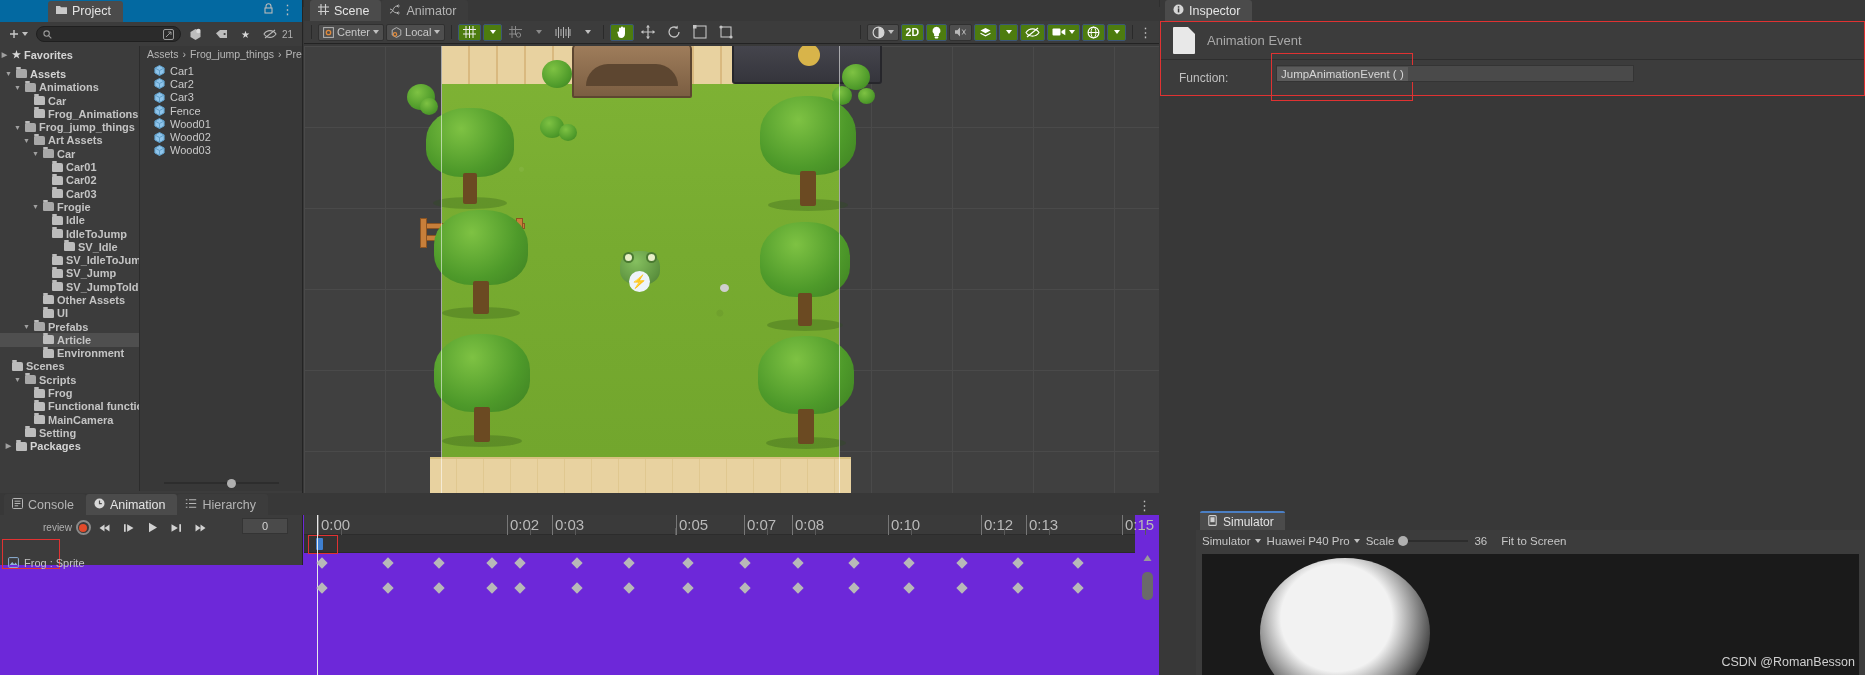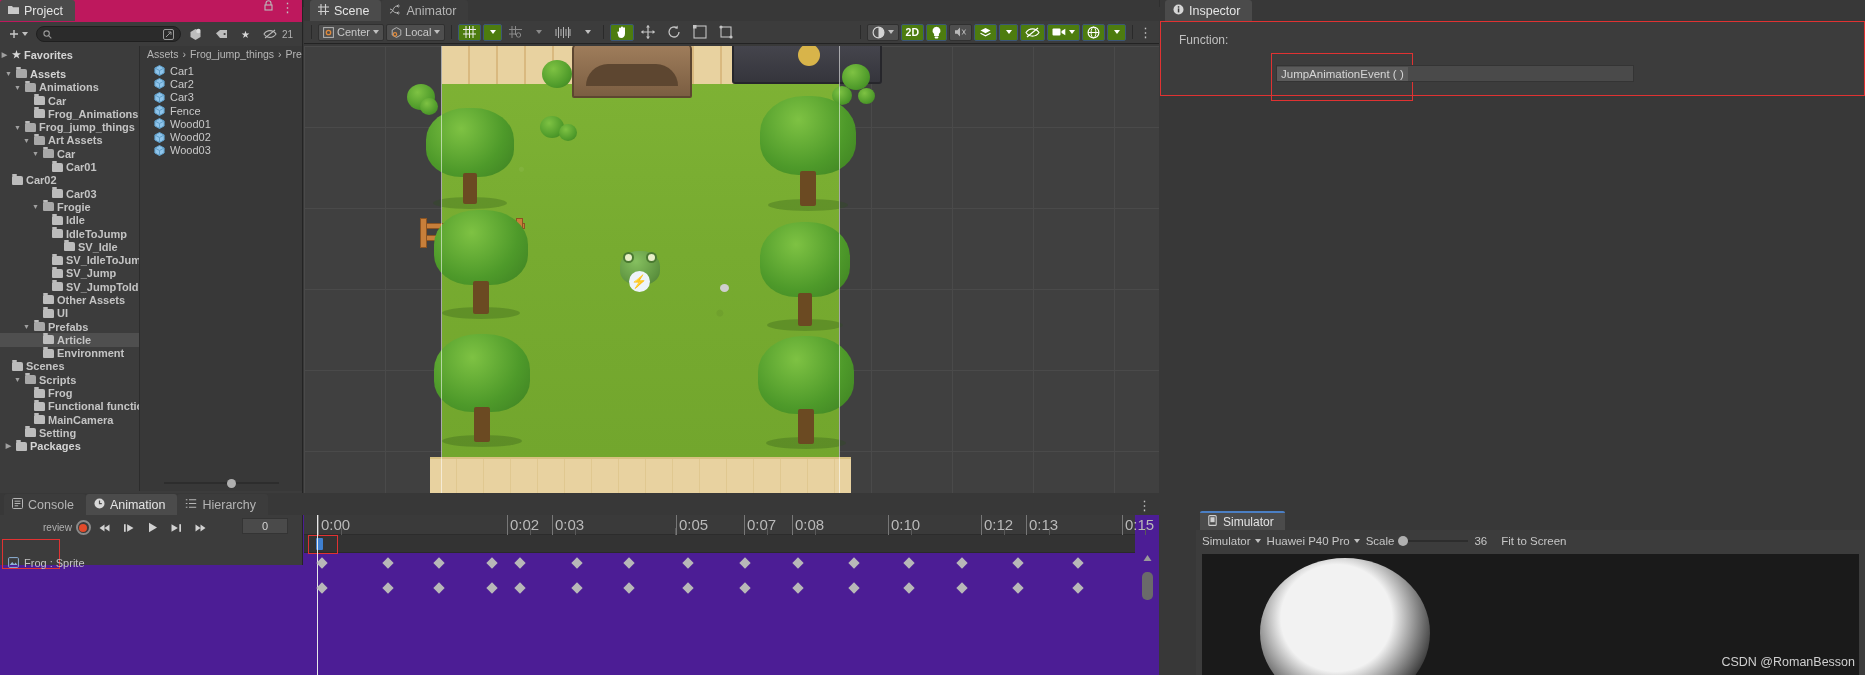--- a/index.html
+++ b/index.html
@@ -7,21 +7,21 @@
     width:1865px; height:675px; overflow:hidden;
     background:#383838;
     font-family:"Liberation Sans", sans-serif;
     font-size:12px;
     color:#c4c4c4;
     -webkit-font-smoothing:antialiased;
   }
   .app { position:relative; width:1865px; height:675px; }
 
   
-  .tabbar { height:22px; background:#be185d; display:flex; align-items:flex-start; }
+  .tabbar { height:22px; background:#0369a1; display:flex; align-items:center;padding-left:48px; }
   .tab {
     height:21px; padding:0 12px 0 8px; display:flex; align-items:center; gap:5px;
     background:#3c3c3c; color:#b4b4b4; font-size:12.5px;
     border-top-left-radius:3px; border-top-right-radius:3px;
   }
   .tab.active { background:#4b4b4b; color:#e4e4e4; }
   .toolrow { height:23px; background:#3c3c3c; display:flex; align-items:center; gap:2px; padding:0 3px;
              border-bottom:1px solid #232323; }
   .tbtn { height:17px; min-width:19px; padding:0 4px; background:#4e4e4e; border:1px solid #303030;
           border-radius:2px; display:flex; align-items:center; justify-content:center; gap:3px;
@@ -120,21 +120,21 @@
      border-color:#3c3c3c #3c3c3c transparent transparent;}
   .insp-title { color:#a8a8a8; font-size:13px; }
   .insp-row { height:36px; display:flex; align-items:center; padding-left:18px; gap:0; }
   .insp-label { width:120px; color:#c0c0c0; font-size:12px; }
   .fn-outline { position:absolute; left:110px; top:31px; width:142px; height:48px; border:1px solid #e03232; }
   .fn-field { position:absolute; left:115px; top:43px; width:358px; height:17px; background:#4a4a4a;
               border:1px solid #343434; display:flex; align-items:center; }
   .fn-value { background:#5b5b5b; padding:1px 4px; color:#d6d6d6; font-size:11.5px; }
 
   
-  .bottom { position:absolute; left:0; top:494px; width:1159px; height:181px; background:#4c1d95; }
+  .bottom { position:absolute; left:0; top:494px; width:1159px; height:181px; background:#6d28d9; }
   .bot-tabs { height:21px; background:#383838; display:flex; align-items:flex-end; padding-left:4px; }
   .anim-ctrl { position:absolute; left:0; top:21px; width:303px; height:50px; background:#3c3c3c;
                border-right:1px solid #242424;padding-left:40px; }
   .ctl-row { height:25px; display:flex; align-items:center; gap:2px; padding:0 3px; }
   .rec { width:15px;height:15px;border-radius:50%;background:#3a3a3a;border:2px solid #8a8a8a;
          display:flex;align-items:center;justify-content:center; }
   .rec i { width:8px;height:8px;border-radius:50%;background:#e24a2a; display:block; }
   .clipsel { flex:1; height:16px; background:#4a4a4a; border:1px solid #343434; display:flex;
              align-items:center; justify-content:space-between; padding:0 4px; font-size:11px; }
   .numfield { width:34px;height:16px;background:#4a4a4a;border:1px solid #343434;text-align:center;
@@ -292,21 +292,21 @@
             <div class="trow" style="padding-left: 31px;">
               <span class="arrow">▼</span>
               <span class="folder open"></span>
               <span>Car</span>
             </div>
             <div class="trow" style="padding-left: 40px;">
               <span class="arrow"></span>
               <span class="folder"></span>
               <span>Car01</span>
             </div>
-            <div class="trow" style="">
+            <div class="trow" style="padding-left: 40px;">
               <span class="arrow"></span>
               <span class="folder"></span>
               <span>Car02</span>
             </div>
             <div class="trow" style="padding-left: 40px;">
               <span class="arrow"></span>
               <span class="folder"></span>
               <span>Car03</span>
             </div>
             <div class="trow" style="padding-left: 31px;">
@@ -712,20 +712,24 @@
               <circle cx="5.5" cy="5.5" r="5" fill="#d6d6d6"></circle>
               <rect x="4.8" y="4.4" width="1.5" height="4" fill="#383838"></rect>
               <rect x="4.8" y="2.2" width="1.5" height="1.5" fill="#383838"></rect>
             </svg>
         </span>
         <span>Inspector</span>
       </div>
     </div>
 
     <div class="insp-body">
+      <div class="insp-head">
+        <div class="doc-icon"></div>
+        <div class="insp-title">Animation Event</div>
+      </div>
       <div class="insp-row">
         <div class="insp-label">Function:</div>
       </div>
       <div class="fn-outline"></div>
       <div class="fn-field">
         <span class="fn-value">JumpAnimationEvent ( )</span>
       </div>
     </div>
   </div>
 

